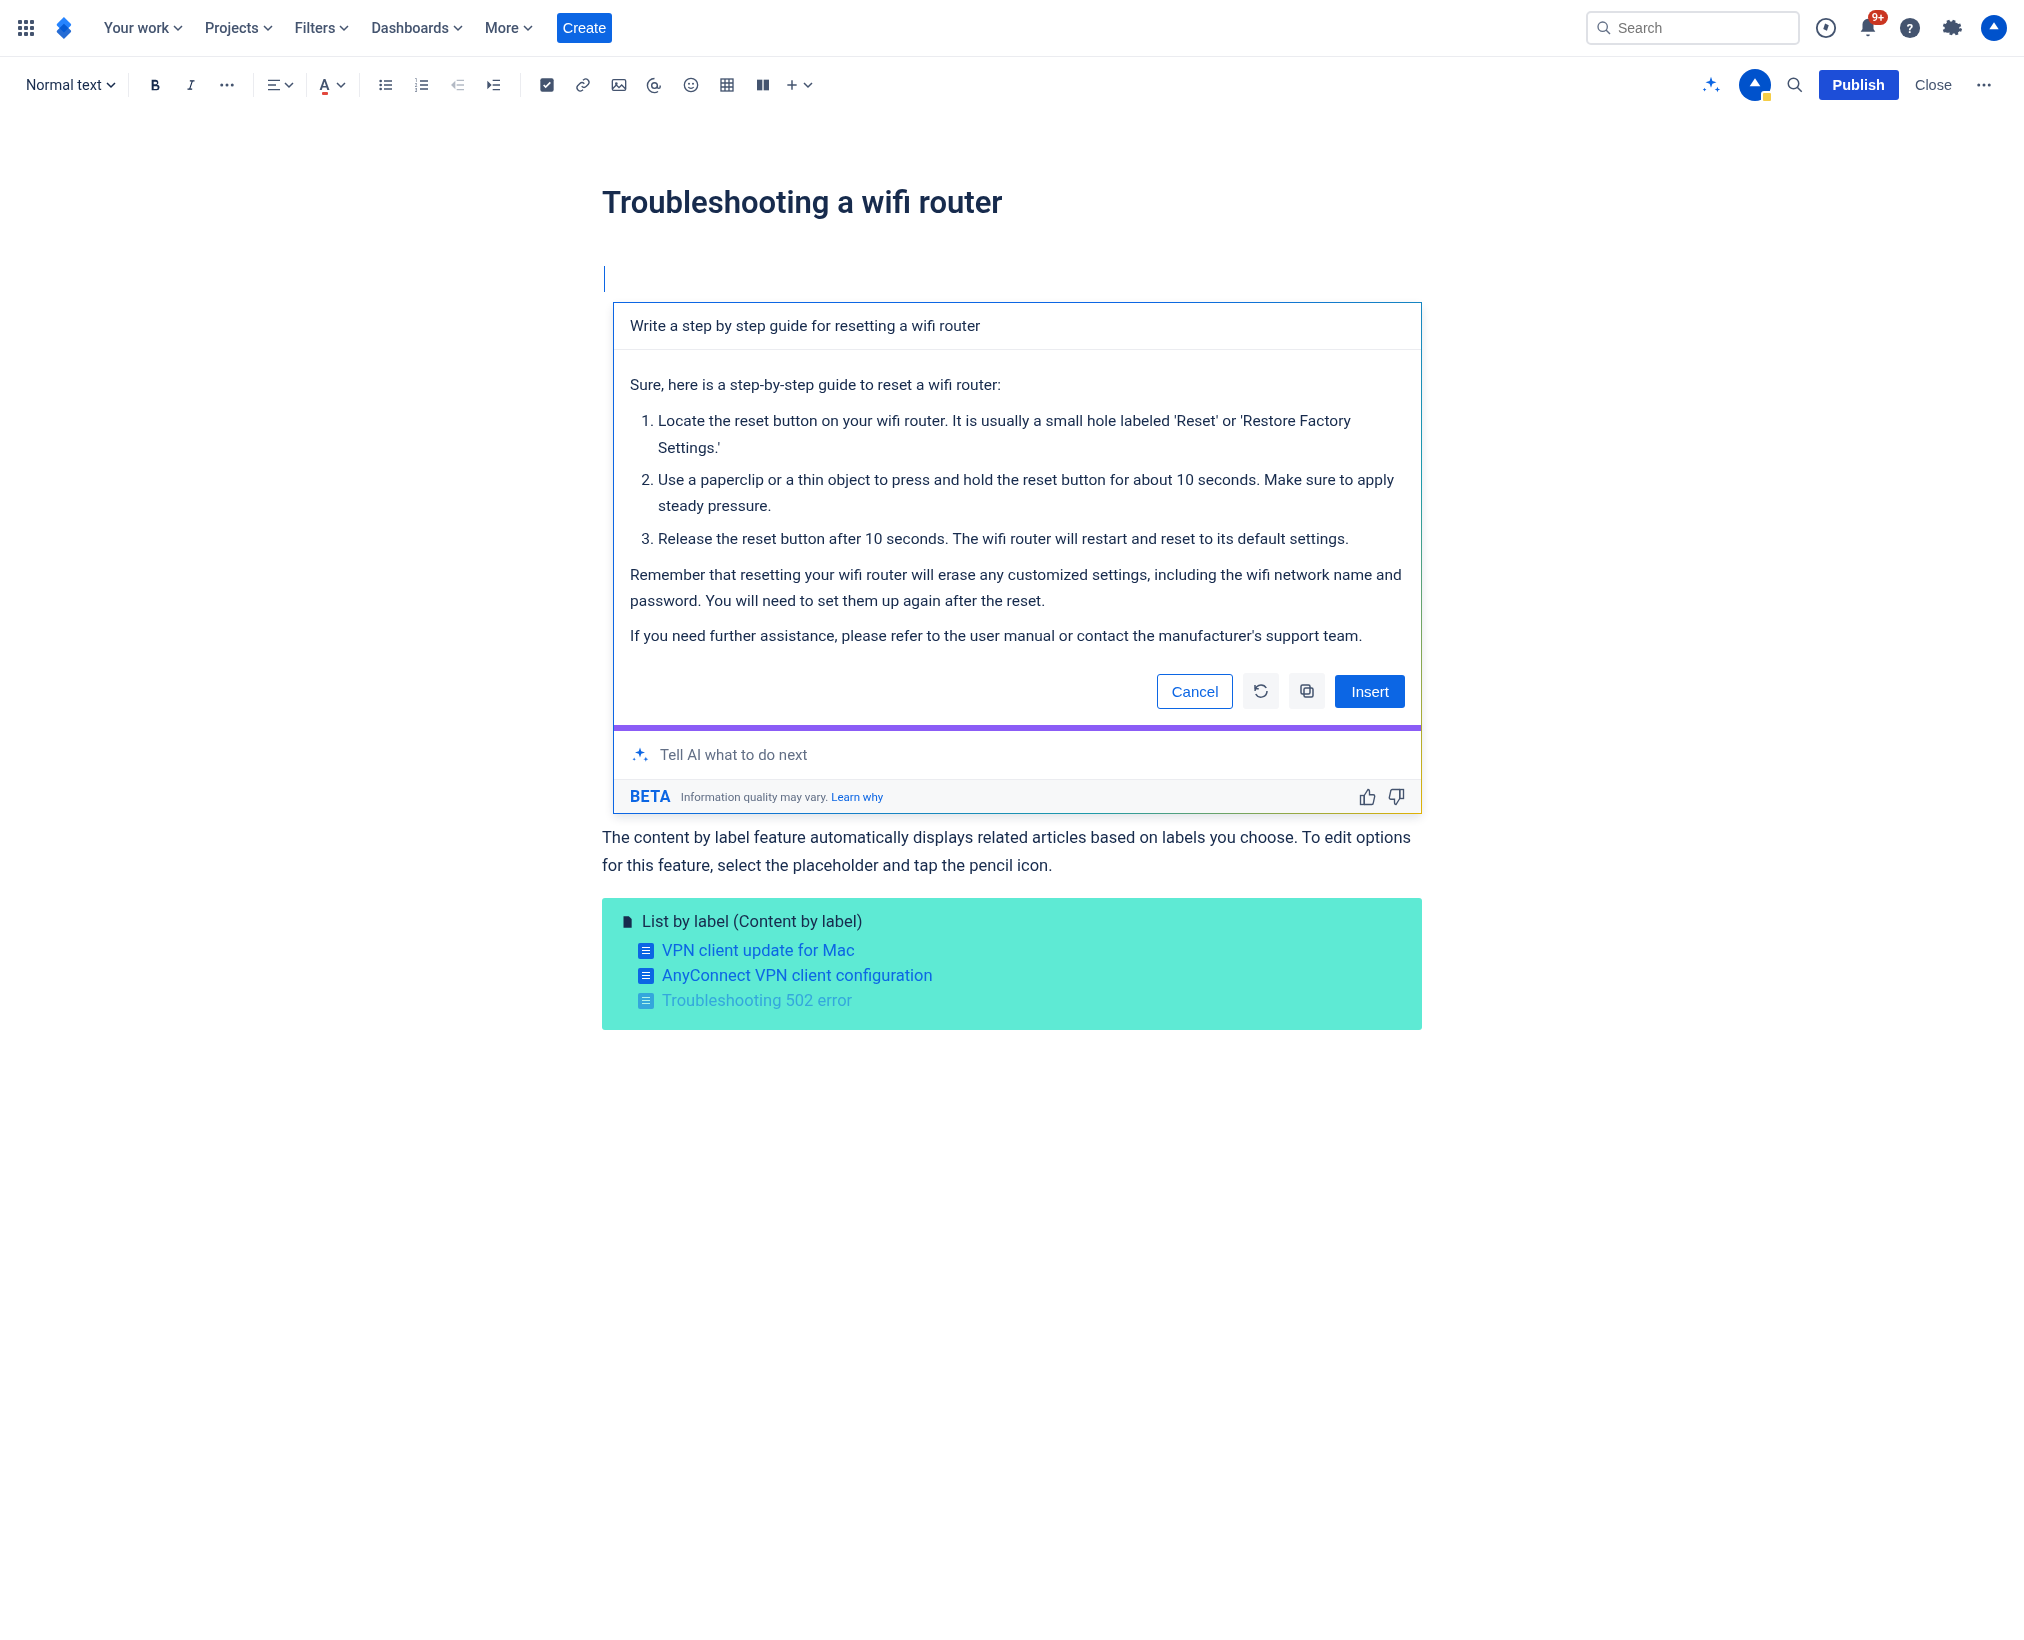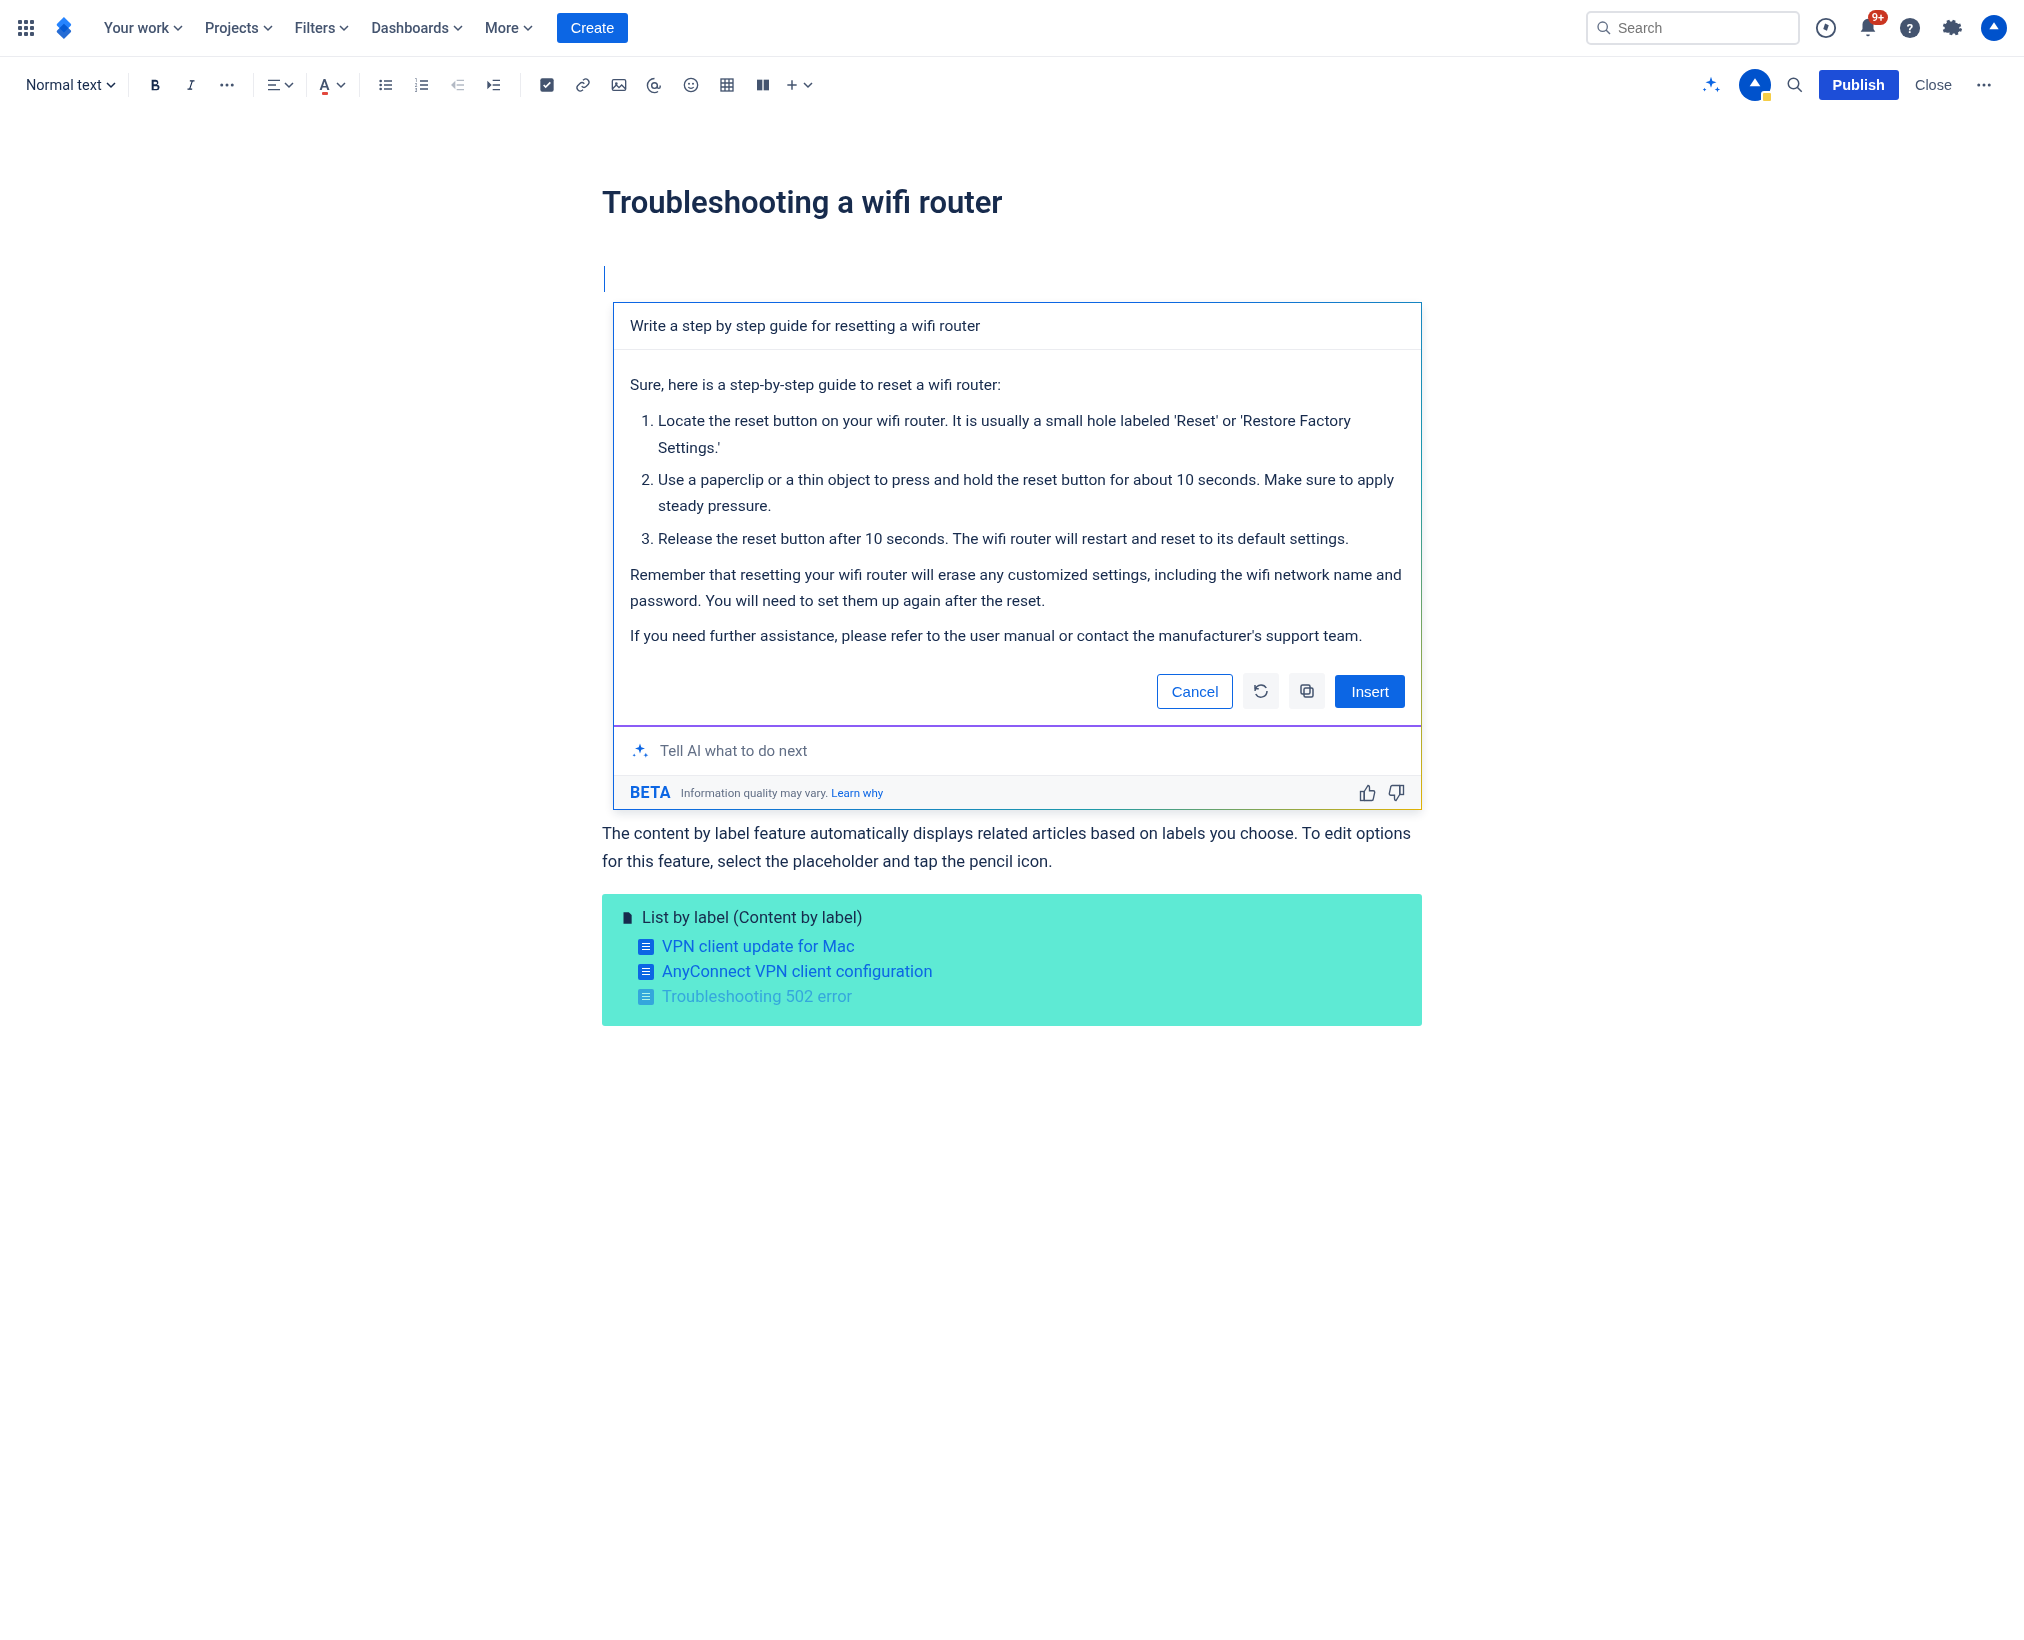--- a/index.html
+++ b/index.html
@@ -30,21 +30,21 @@
   padding: 6px 8px;
   font-size: 14.5px;
   cursor:pointer;
   border-radius:3px;
 }
 .nav-item .chev { margin-left:4px; }
 .btn-create {
   background: #0C66E4;
   color: #fff;
   font-weight: 500;
-  padding: 7px 14px;
+  padding: 7px 6px;
   border: none;
   border-radius: 3px;
   font-size: 14.5px;
   cursor:pointer;
   margin-left: 10px;
 }
 .spacer { flex:1; }
 .search-box {
   display:flex;align-items:center;
   border:2px solid #dfe1e6;
@@ -99,21 +99,21 @@
 }
 .ai-prompt{padding:14px 16px;font-size:15.5px;color:#172B4D;border-bottom:1px solid #ebecf0;}
 .ai-body{padding:14px 16px 16px 16px;font-size:15.5px;color:#172B4D;line-height:1.7;}
 .ai-body p{margin:8px 0;}
 .ai-body ol{margin:10px 0;padding-left:28px;}
 .ai-body li{margin:6px 0;}
 .ai-actions{display:flex;justify-content:flex-end;align-items:center;gap:10px;padding:0 16px 16px 16px;}
 .btn-cancel{background:#fff;border:1px solid #0C66E4;color:#0C66E4;border-radius:3px;padding:8px 14px;font-weight:500;font-size:15px;cursor:pointer;}
 .btn-icon-sq{width:36px;height:36px;background:#091e420a;border:none;border-radius:3px;display:inline-flex;align-items:center;justify-content:center;cursor:pointer;}
 .btn-insert{background:#0C66E4;color:#fff;border:none;border-radius:3px;padding:8px 16px;font-weight:500;font-size:15px;cursor:pointer;}
-.ai-next{display:flex;align-items:center;padding:14px 16px;border-top:2px solid #8b5cf6;gap:10px;color:#626f86;font-size:15px;}
+.ai-next{display:flex;align-items:center;padding:14px 16px;border-top:6px solid #8b5cf6;gap:10px;color:#626f86;font-size:15px;}
 .ai-footer{display:flex;align-items:center;padding:7px 16px;border-top:1px solid #ebecf0;background:#F7F8F9;border-radius:0 0 4px 4px;font-size:11.5px;}
 .beta-tag{color:#0C66E4;font-weight:700;letter-spacing:0.4px;margin-right:10px;font-size:16px;}
 .ai-footer-text{color:#626f86;}
 .ai-footer-text a{color:#0C66E4;text-decoration:none;}
 .ai-footer-right{margin-left:auto;display:flex;gap:10px;}
 
 .body-text{font-size:16.5px;color:#172B4D;line-height:1.7;margin-top:10px;}
 .label-box{background:#5eead4;border-radius:3px;padding:14px 18px;margin-top:18px;}
 .label-head{display:flex;align-items:center;gap:8px;font-size:16.5px;color:#172B4D;margin-bottom:10px;}
 .label-list{padding-left:18px;}

